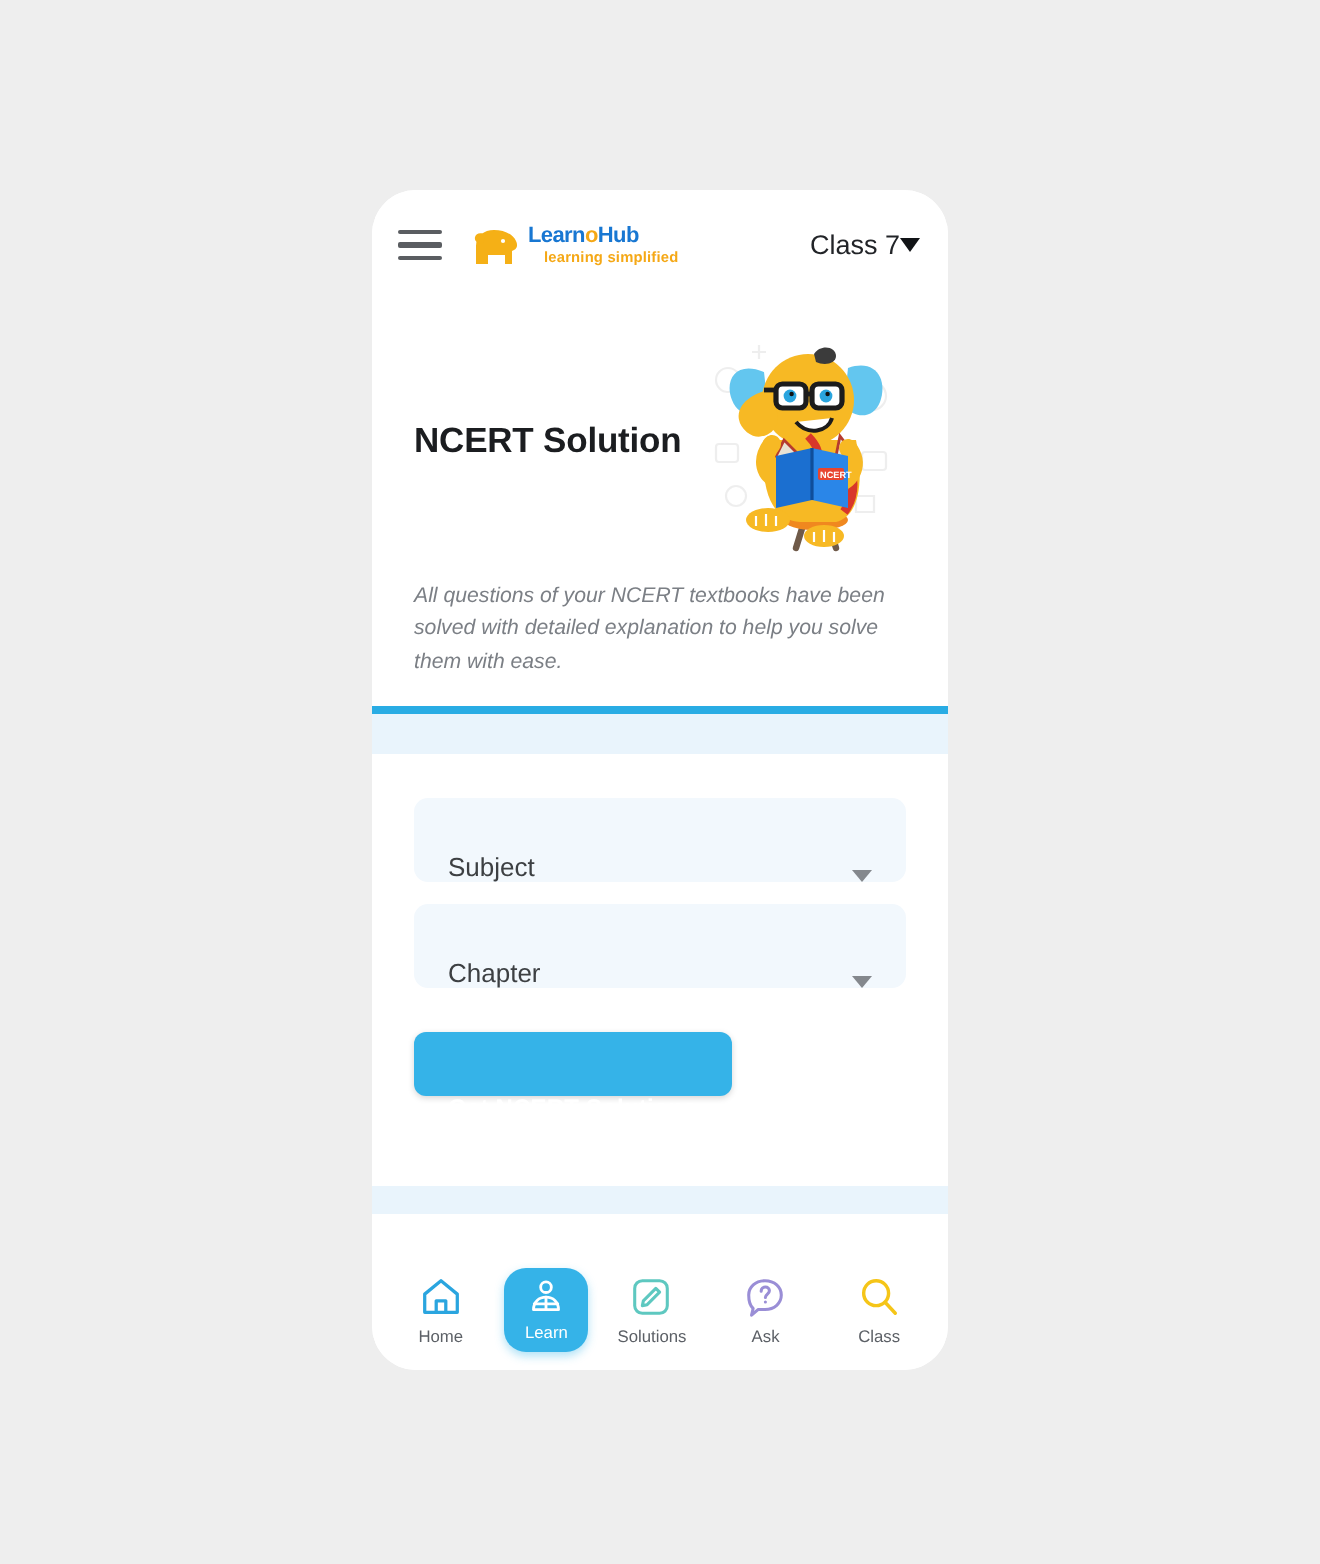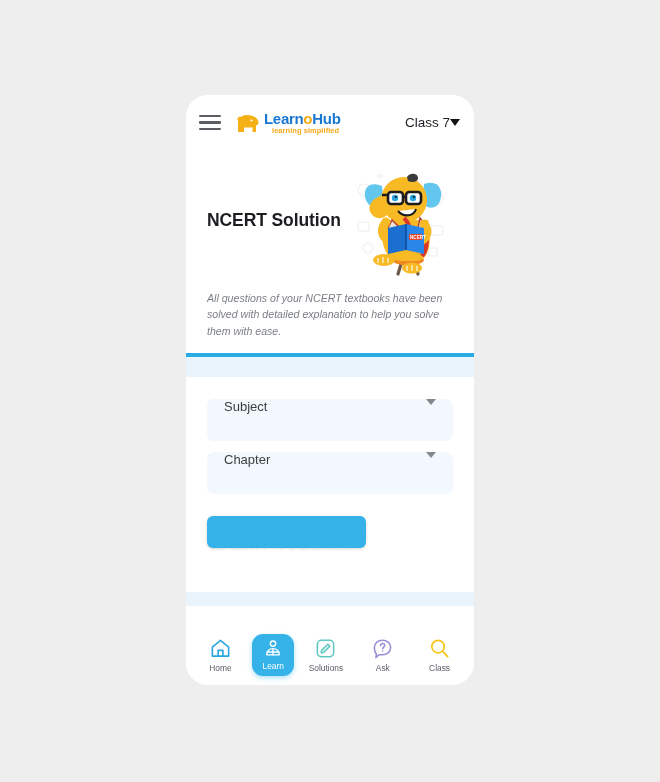--- a/index.html
+++ b/index.html
@@ -60,21 +60,21 @@
 
   #brand-logo {
     display: flex;
     align-items: center;
     margin-left: 12px;
     flex-shrink: 0;
   }
   #brand-mark { width: 26px; height: 22px; flex-shrink: 0; }
   #brand-text { margin-left: 3px; line-height: 1; }
   #brand-wordmark {
-    font-size: 15px;
+    font-size: 11px;
     font-weight: bold;
     letter-spacing: -0.3px;
     color: #1877d2;
     white-space: nowrap;
   }
   #brand-wordmark .accent { color: #f5a816; }
   #brand-tagline {
     font-size: 7.4px;
     font-weight: bold;
     color: #f5a816;
@@ -162,21 +162,21 @@
 
   
   #form-card {
     padding: 22px 21px 30px 21px;
   }
   .select-field {
     height: 42px;
     background: #f2f8fd;
     border-radius: 7px;
     display: flex;
-    align-items: flex-start;
+    align-items: flex-end;
     padding: 0 17px;
     box-sizing: border-box;
     cursor: pointer;
     margin-bottom: 11px;
   }
   .select-field-label {
     font-size: 13px;
     color: #3d4043;
   }
   .select-caret {

